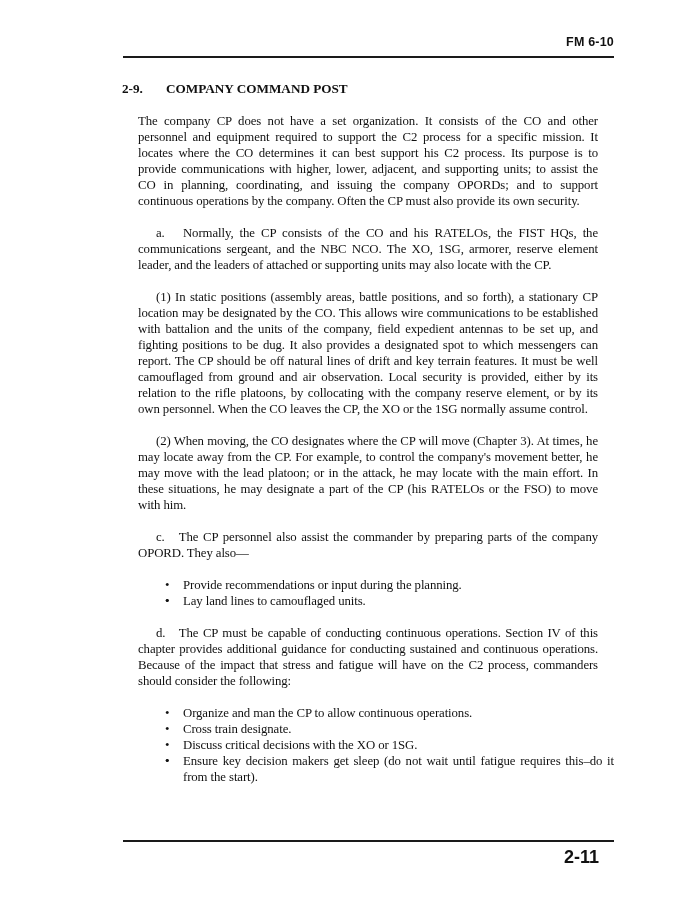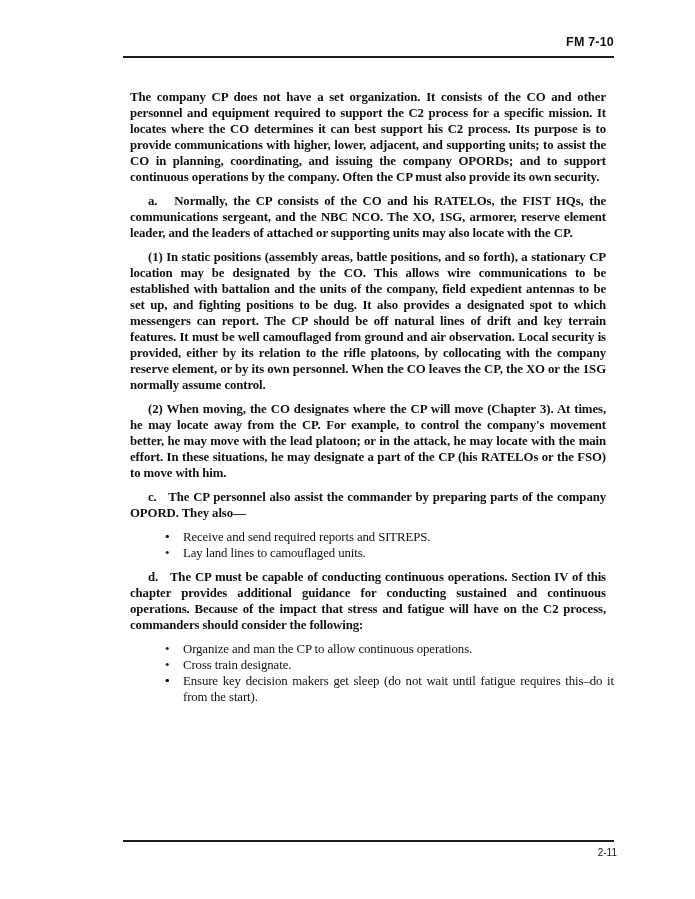--- a/index.html
+++ b/index.html
@@ -38,24 +38,24 @@
     position: absolute;
     top: 840px;
     left: 123px;
     width: 491px;
     height: 2px;
     background: #1a1a1a;
   }
   .page-number {
     position: absolute;
     top: 847px;
-    right: 78px;
+    right: 96px;
     font-family: "Liberation Sans", sans-serif;
-    font-weight: normal;
-    font-size: 10px;
+    font-weight: bold;
+    font-size: 18px;
     color: #111111;
   }
   
   .content {
     position: absolute;
     left: 122px;
     top: 81px;
     width: 492px;
     font-size: 12.8px;
     line-height: 16px;
@@ -66,23 +66,22 @@
     font-weight: bold;
     margin: 0 0 0 0;
     line-height: 16px;
     letter-spacing: 0;
   }
   .sec-num {
     display: inline-block;
     min-width: 44px;
   }
   .para {
-    margin: 8px;
+    margin: 16px;
     text-align: justify;
-    font-weight: bold;
   }
   .para.indent {
     text-indent: 18px;
   }
   ul.bullets {
     margin: 0;
     padding: 0;
     list-style: none;
   }
   ul.bullets li {
@@ -94,42 +93,43 @@
   ul.bullets li .bullet-glyph {
     position: absolute;
     left: 43px;
     top: 0;
     font-size: 12.8px;
   }
 </style>
 </head>
 <body>
 
-<div class="doc-ref">FM 7-10</div>
+<div class="doc-ref">FM 6-10</div>
 <div class="header-rule"></div>
 
 <main class="content">
+  <h1 class="section-heading"><span class="sec-num">2-9.</span><span class="sec-title">COMPANY COMMAND POST</span></h1>
 
   <p class="para">The company CP does not have a set organization. It consists of the CO and other personnel and equipment required to support the C2 process for a specific mission. It locates where the CO determines it can best support his C2 process. Its purpose is to provide communications with higher, lower, adjacent, and supporting units; to assist the CO in planning, coordinating, and issuing the company OPORDs; and to support continuous operations by the company. Often the CP must also provide its own security.</p>
   <p class="para indent">a.&nbsp;&nbsp;&nbsp;Normally, the CP consists of the CO and his RATELOs, the FIST HQs, the communications sergeant, and the NBC NCO. The XO, 1SG, armorer, reserve element leader, and the leaders of attached or supporting units may also locate with the CP.</p>
   <p class="para indent">(1) In static positions (assembly areas, battle positions, and so forth), a stationary CP location may be designated by the CO. This allows wire communications to be established with battalion and the units of the company, field expedient antennas to be set up, and fighting positions to be dug. It also provides a designated spot to which messengers can report. The CP should be off natural lines of drift and key terrain features. It must be well camouflaged from ground and air observation. Local security is provided, either by its relation to the rifle platoons, by collocating with the company reserve element, or by its own personnel. When the CO leaves the CP, the XO or the 1SG normally assume control.</p>
   <p class="para indent">(2) When moving, the CO designates where the CP will move (Chapter 3). At times, he may locate away from the CP. For example, to control the company's movement better, he may move with the lead platoon; or in the attack, he may locate with the main effort. In these situations, he may designate a part of the CP (his RATELOs or the FSO) to move with him.</p>
   <p class="para indent">c.&nbsp;&nbsp;&nbsp;The CP personnel also assist the commander by preparing parts of the company OPORD. They also—</p>
 
   <ul class="bullets">
+    <li><span class="bullet-glyph">•</span><span>Provide recommendations or input during the planning.</span></li>
     <li><span class="bullet-glyph">•</span></li>
-    <li><span class="bullet-glyph">•</span><span>Receive and send required reports and SITREPS.</span></li>
     <li><span class="bullet-glyph">•</span><span>Lay land lines to camouflaged units.</span></li>
   </ul>
 
   <p class="para indent">d.&nbsp;&nbsp;&nbsp;The CP must be capable of conducting continuous operations. Section IV of this chapter provides additional guidance for conducting sustained and continuous operations. Because of the impact that stress and fatigue will have on the C2 process, commanders should consider the following:</p>
 
   <ul class="bullets">
     <li><span class="bullet-glyph">•</span><span>Organize and man the CP to allow continuous operations.</span></li>
     <li><span class="bullet-glyph">•</span><span>Cross train designate.</span></li>
-    <li><span class="bullet-glyph">•</span></li>
+    <li><span class="bullet-glyph">•</span><span>Discuss critical decisions with the XO or 1SG.</span></li>
     <li><span class="bullet-glyph">•</span></li>
     <li><span class="bullet-glyph">•</span><span>Ensure key decision makers get sleep (do not wait until fatigue requires this–do it from the start).</span></li>
   </ul>
 </main>
 
 <div class="footer-rule"></div>
 <div class="page-number">2-11</div>
 
 </body></html>

